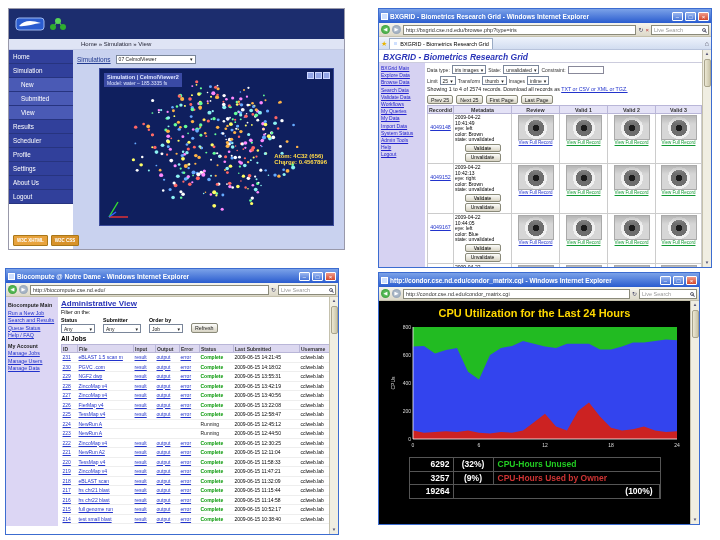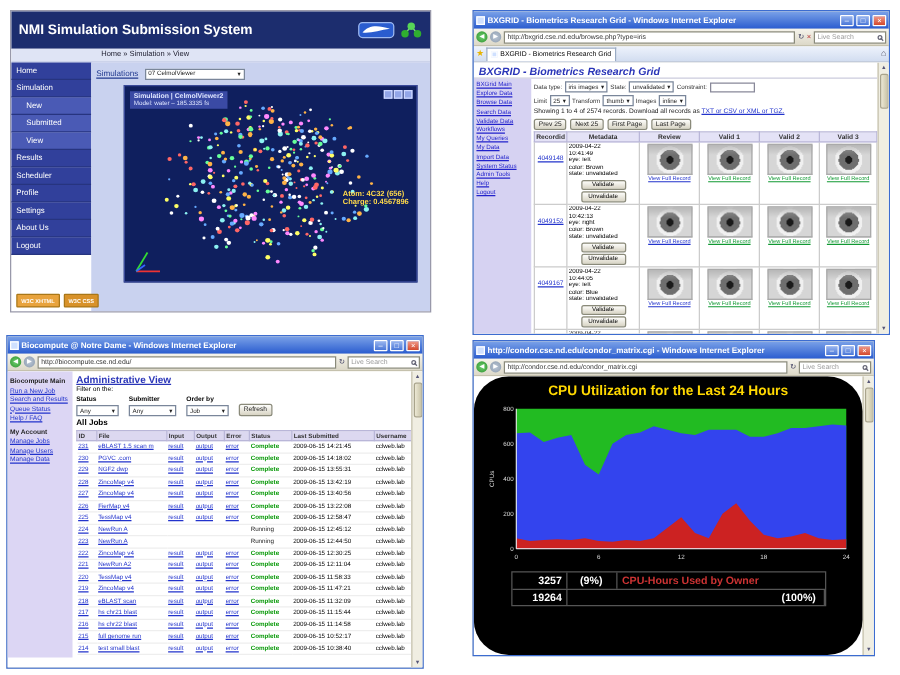--- a/index.html
+++ b/index.html
@@ -107,38 +107,37 @@
 .bio-table{border-collapse:collapse;table-layout:fixed;width:272px;}
 .bio-table th{background:#dcd8f0;border:1px solid #b9b6d8;font-size:5px;height:8px;color:#333;text-align:left;padding:0 1px;}
 .bio-table td{font-size:5px;line-height:8.5px;height:8.5px;white-space:nowrap;overflow:hidden;border-bottom:1px solid #eee;padding:0 1px;text-align:left;}
 .jlink{color:#2233cc;text-decoration:underline;}
 .jstat{font-weight:bold;}
 .jstat.complete{color:#089908;}
 .jstat.running{color:#222;font-weight:normal;}
 
 
 #panel-condor{left:378px;top:272px;width:322px;height:253px;}
-.condor-main{background:#000;padding:2px 0;border-radius:28px;}
+.condor-main{background:#000;padding:2px 0;}
 .condor-title{color:#ffd800;font-weight:bold;font-size:11px;text-align:center;margin:4px 0 2px;}
 .condor-chart{display:block;margin:0 auto;width:300px;height:132px;}
 .condor-legend{width:252px;margin:4px auto 0;border:1px solid #555;}
 .lg-row{display:flex;border-bottom:1px solid #555;}
 .lg-row:last-child{border-bottom:none;justify-content:space-between;}
 .lg-val{flex:0 0 44px;text-align:right;padding-right:3px;color:#fff;font-weight:bold;font-size:8.5px;line-height:12.5px;border-right:1px solid #555;}
 .lg-pct{flex:0 0 40px;text-align:center;color:#fff;font-weight:bold;font-size:8.5px;line-height:12.5px;border-right:1px solid #555;}
 .lg-label{flex:1;padding-left:4px;font-weight:bold;font-size:8.5px;line-height:12.5px;white-space:nowrap;overflow:hidden;}
 </style>
 </head>
 <body>
 
 <div class="canvas">
 
   <div class="panel" id="panel-nmi">
     <div class="nmi-header">
-      <span class="nmi-title">NMI Simulation Submission System</span>
       <svg width="30" height="16" viewBox="0 0 30 16">
         <rect x="1" y="2" width="28" height="12" rx="3" fill="#2a5ccf" stroke="#9db8f0"></rect>
         <path d="M4 10 C9 4, 16 4, 26 7 C18 8, 10 11, 4 10 Z" fill="#fff"></path>
       </svg>
       <svg width="18" height="16" viewBox="0 0 18 16">
         <line x1="4" y1="11" x2="9" y2="5" stroke="#7fd47f" stroke-width="1"></line>
         <line x1="9" y1="5" x2="14" y2="11" stroke="#7fd47f" stroke-width="1"></line>
         <circle cx="4" cy="11" r="3" fill="#2fae2f"></circle>
         <circle cx="9" cy="5" r="3" fill="#57d657"></circle>
         <circle cx="14" cy="11" r="3" fill="#2fae2f"></circle>
@@ -1158,20 +1157,25 @@
             <text x="22" y="7.5" fill="#ddd" font-size="5" text-anchor="end" font-family="Liberation Sans, sans-serif">800</text>
             <text x="24.0" y="126" fill="#ddd" font-size="5" text-anchor="middle" font-family="Liberation Sans, sans-serif">0</text>
             <text x="90.0" y="126" fill="#ddd" font-size="5" text-anchor="middle" font-family="Liberation Sans, sans-serif">6</text>
             <text x="156.0" y="126" fill="#ddd" font-size="5" text-anchor="middle" font-family="Liberation Sans, sans-serif">12</text>
             <text x="222.0" y="126" fill="#ddd" font-size="5" text-anchor="middle" font-family="Liberation Sans, sans-serif">18</text>
             <text x="288.0" y="126" fill="#ddd" font-size="5" text-anchor="middle" font-family="Liberation Sans, sans-serif">24</text>
             <text x="6" y="62" fill="#ddd" font-size="5" text-anchor="middle" transform="rotate(-90 6 62)" font-family="Liberation Sans, sans-serif">CPUs</text>
           </svg>
         <div class="condor-legend">
 
+            <div class="lg-row">
+              <span class="lg-val">6292</span>
+              <span class="lg-pct">(32%)</span>
+              <span class="lg-label" style="color: rgb(34, 204, 34);">CPU-Hours Unused</span>
+            </div>
 
 
             <div class="lg-row">
               <span class="lg-val">3257</span>
               <span class="lg-pct">(9%)</span>
               <span class="lg-label" style="color: rgb(204, 51, 51);">CPU-Hours Used by Owner</span>
             </div>
 
             <div class="lg-row">
               <span class="lg-val">19264</span>

